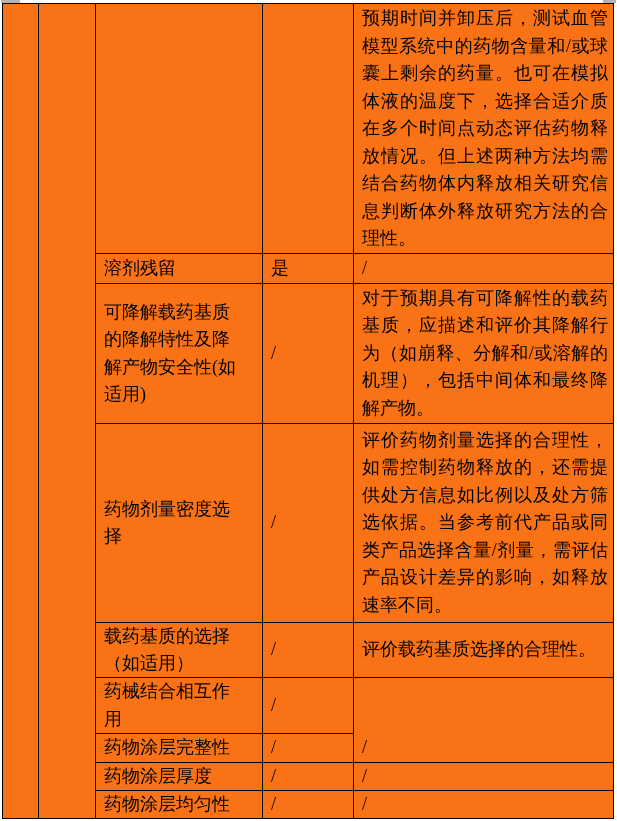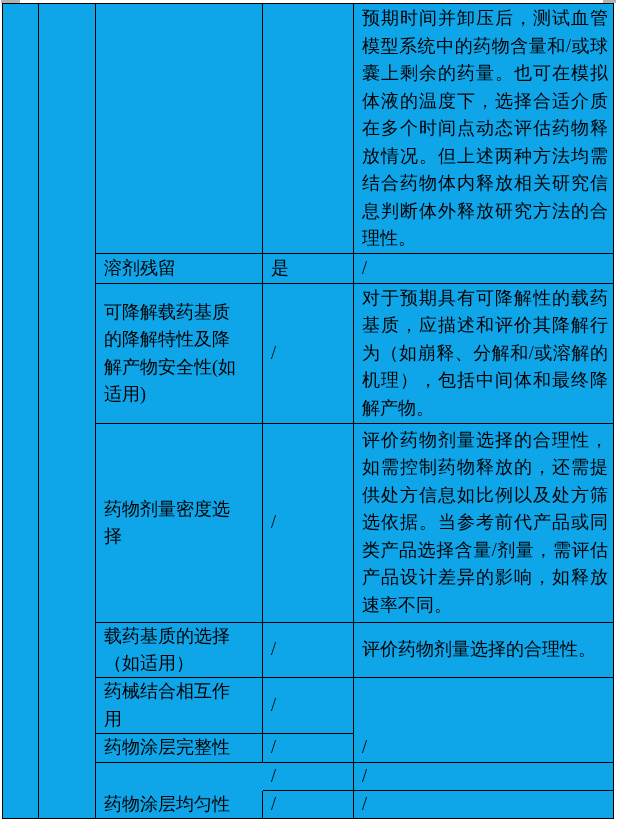--- a/index.html
+++ b/index.html
@@ -17,21 +17,21 @@
   }
   #artifact-left  { left: 1px;  width: 19px; }
   #artifact-right { left: 603px; width: 13px; }
 
   #doc-table {
     position: absolute; left: 2px; top: 3px;
     display: grid;
     grid-template-columns: 36px 57px 167px 91px 259px;
     grid-template-rows: 250px 30px 140px 199px 55px 56px 29px 28px 27px;
     border: 1.5px solid #000;
-    background: #0ea5e9;
+    background: #f97316;
     font-size: 18px;
     line-height: 27.5px;
     font-family: Liberation Serif, serif;
   }
 
   .merged {
     border-right: 1.5px solid #000;
     grid-row: 1 / 10;
   }
   #merged-col1 { grid-column: 1; }
@@ -101,36 +101,39 @@
       <div class="cell c-note" style="grid-row: 4;">
         <span class="txt">评价药物剂量选择的合理性，如需控制药物释放的，还需提供处方信息如比例以及处方筛选依据。当参考前代产品或同类产品选择含量/剂量，需评估产品设计差异的影响，如释放速率不同。</span>
       </div>
       <div class="cell c-item" style="grid-row: 5;">
         <span class="txt">载药基质的选择（如适用）</span>
       </div>
       <div class="cell c-value" style="grid-row: 5;">
         <span class="txt">/</span>
       </div>
       <div class="cell c-note" style="grid-row: 5;">
-        <span class="txt">评价药物剂量选择的合理性。</span>
+        <span class="txt">评价载药基质选择的合理性。</span>
       </div>
       <div class="cell c-item" style="grid-row: 6;">
         <span class="txt">药械结合相互作用</span>
       </div>
       <div class="cell c-value" style="grid-row: 6;">
         <span class="txt">/</span>
       </div>
       <div class="cell c-item" style="grid-row: 7; justify-content: flex-end;">
         <span class="txt">药物涂层完整性</span>
       </div>
       <div class="cell c-value" style="grid-row: 7;">
         <span class="txt">/</span>
       </div>
       <div class="cell c-note" style="grid-row: 7;">
         <span class="txt">/</span>
+      </div>
+      <div class="cell c-item" style="grid-row: 8;">
+        <span class="txt">药物涂层厚度</span>
       </div>
       <div class="cell c-value" style="grid-row: 8;">
         <span class="txt">/</span>
       </div>
       <div class="cell c-note" style="grid-row: 8;">
         <span class="txt">/</span>
       </div>
       <div class="cell c-item last" style="grid-row: 9;">
         <span class="txt">药物涂层均匀性</span>
       </div>

